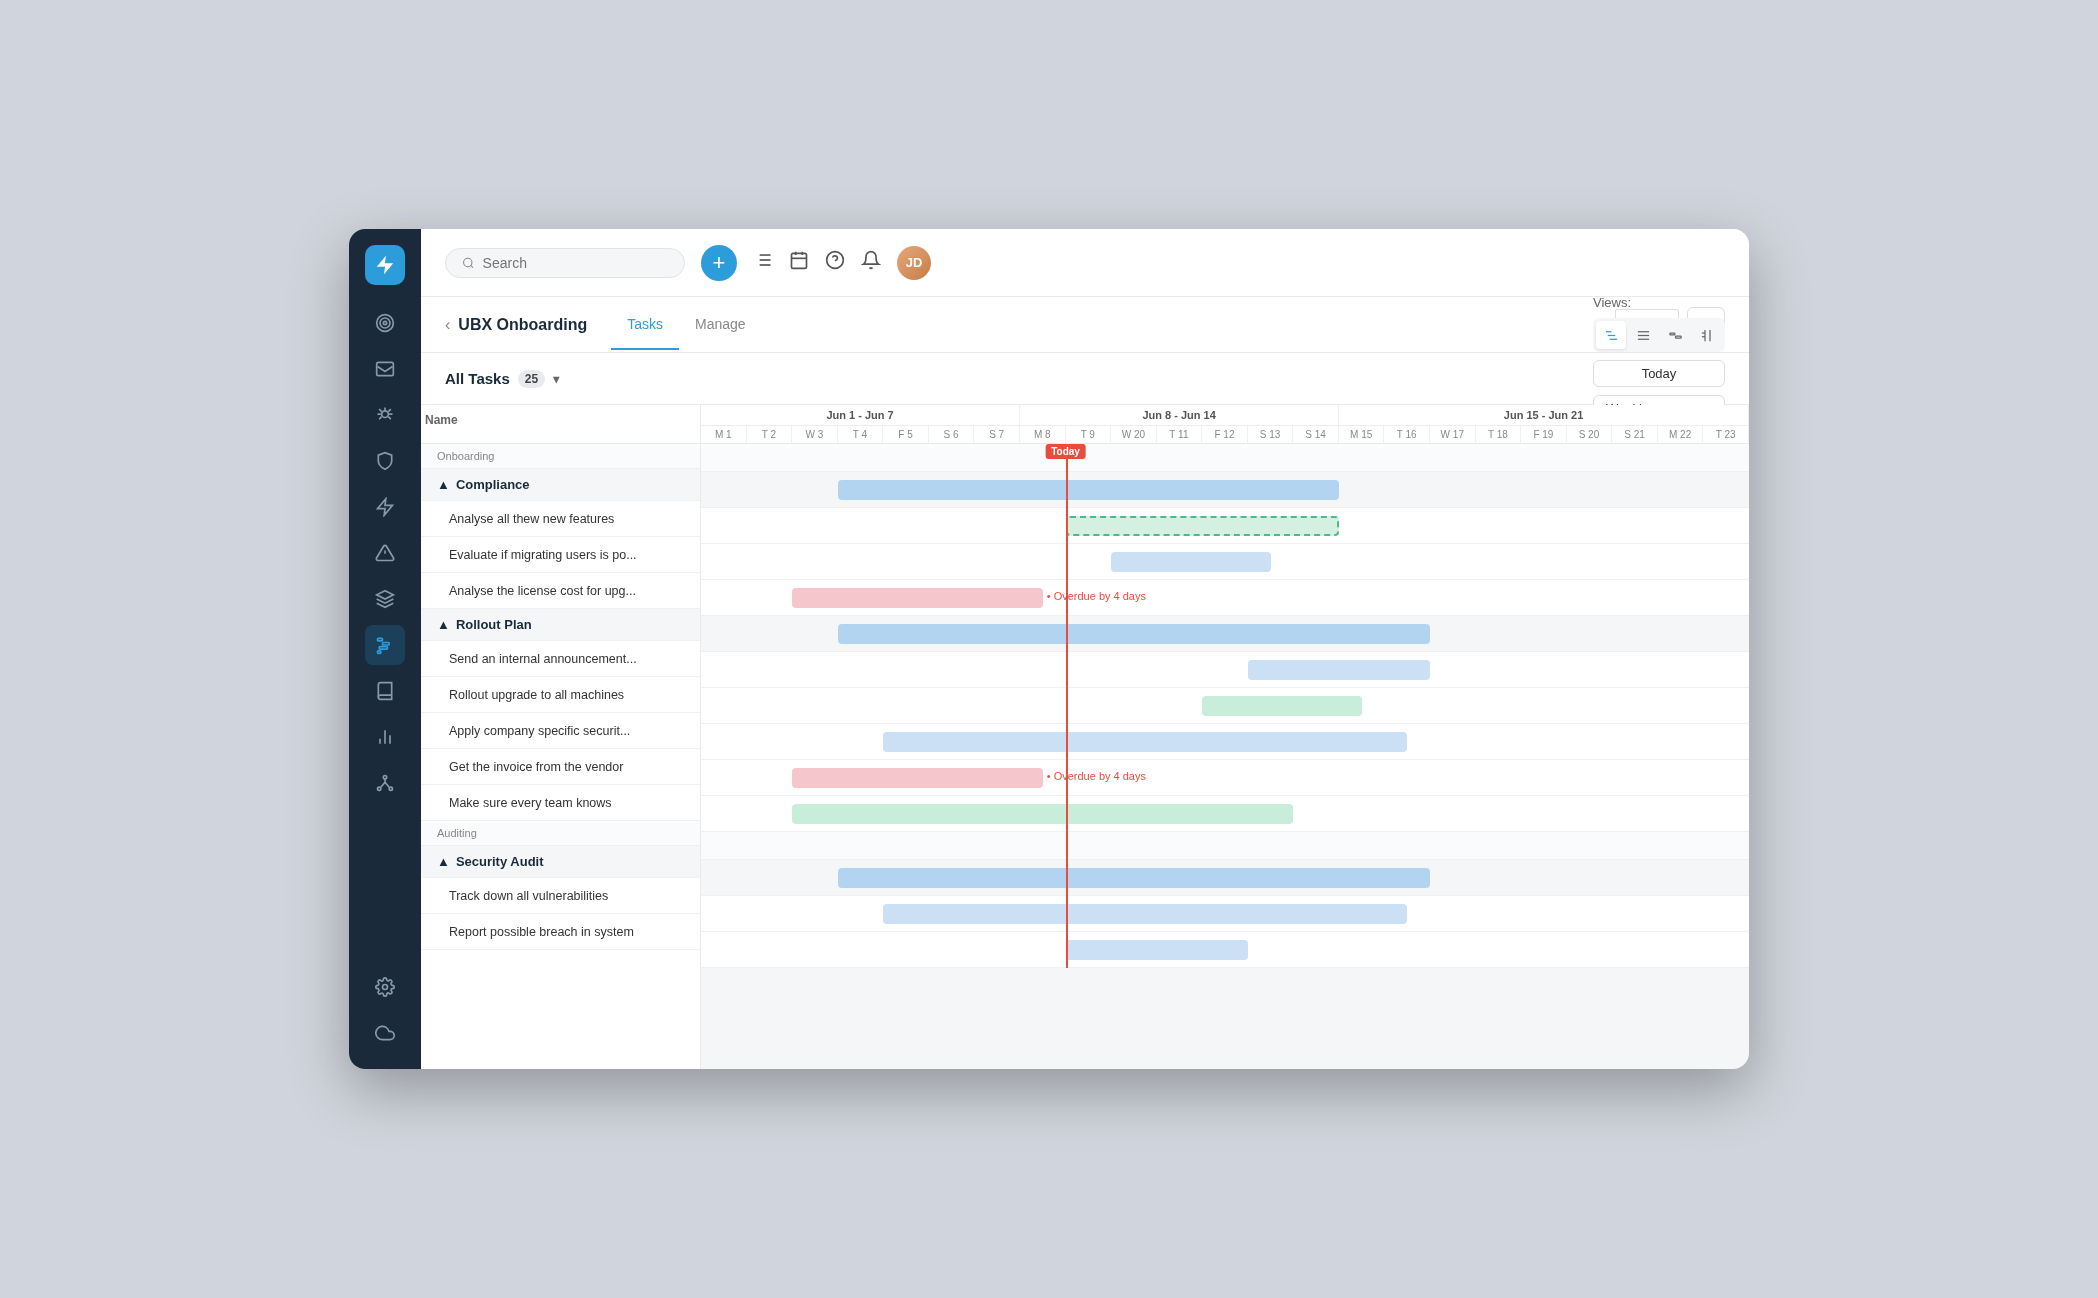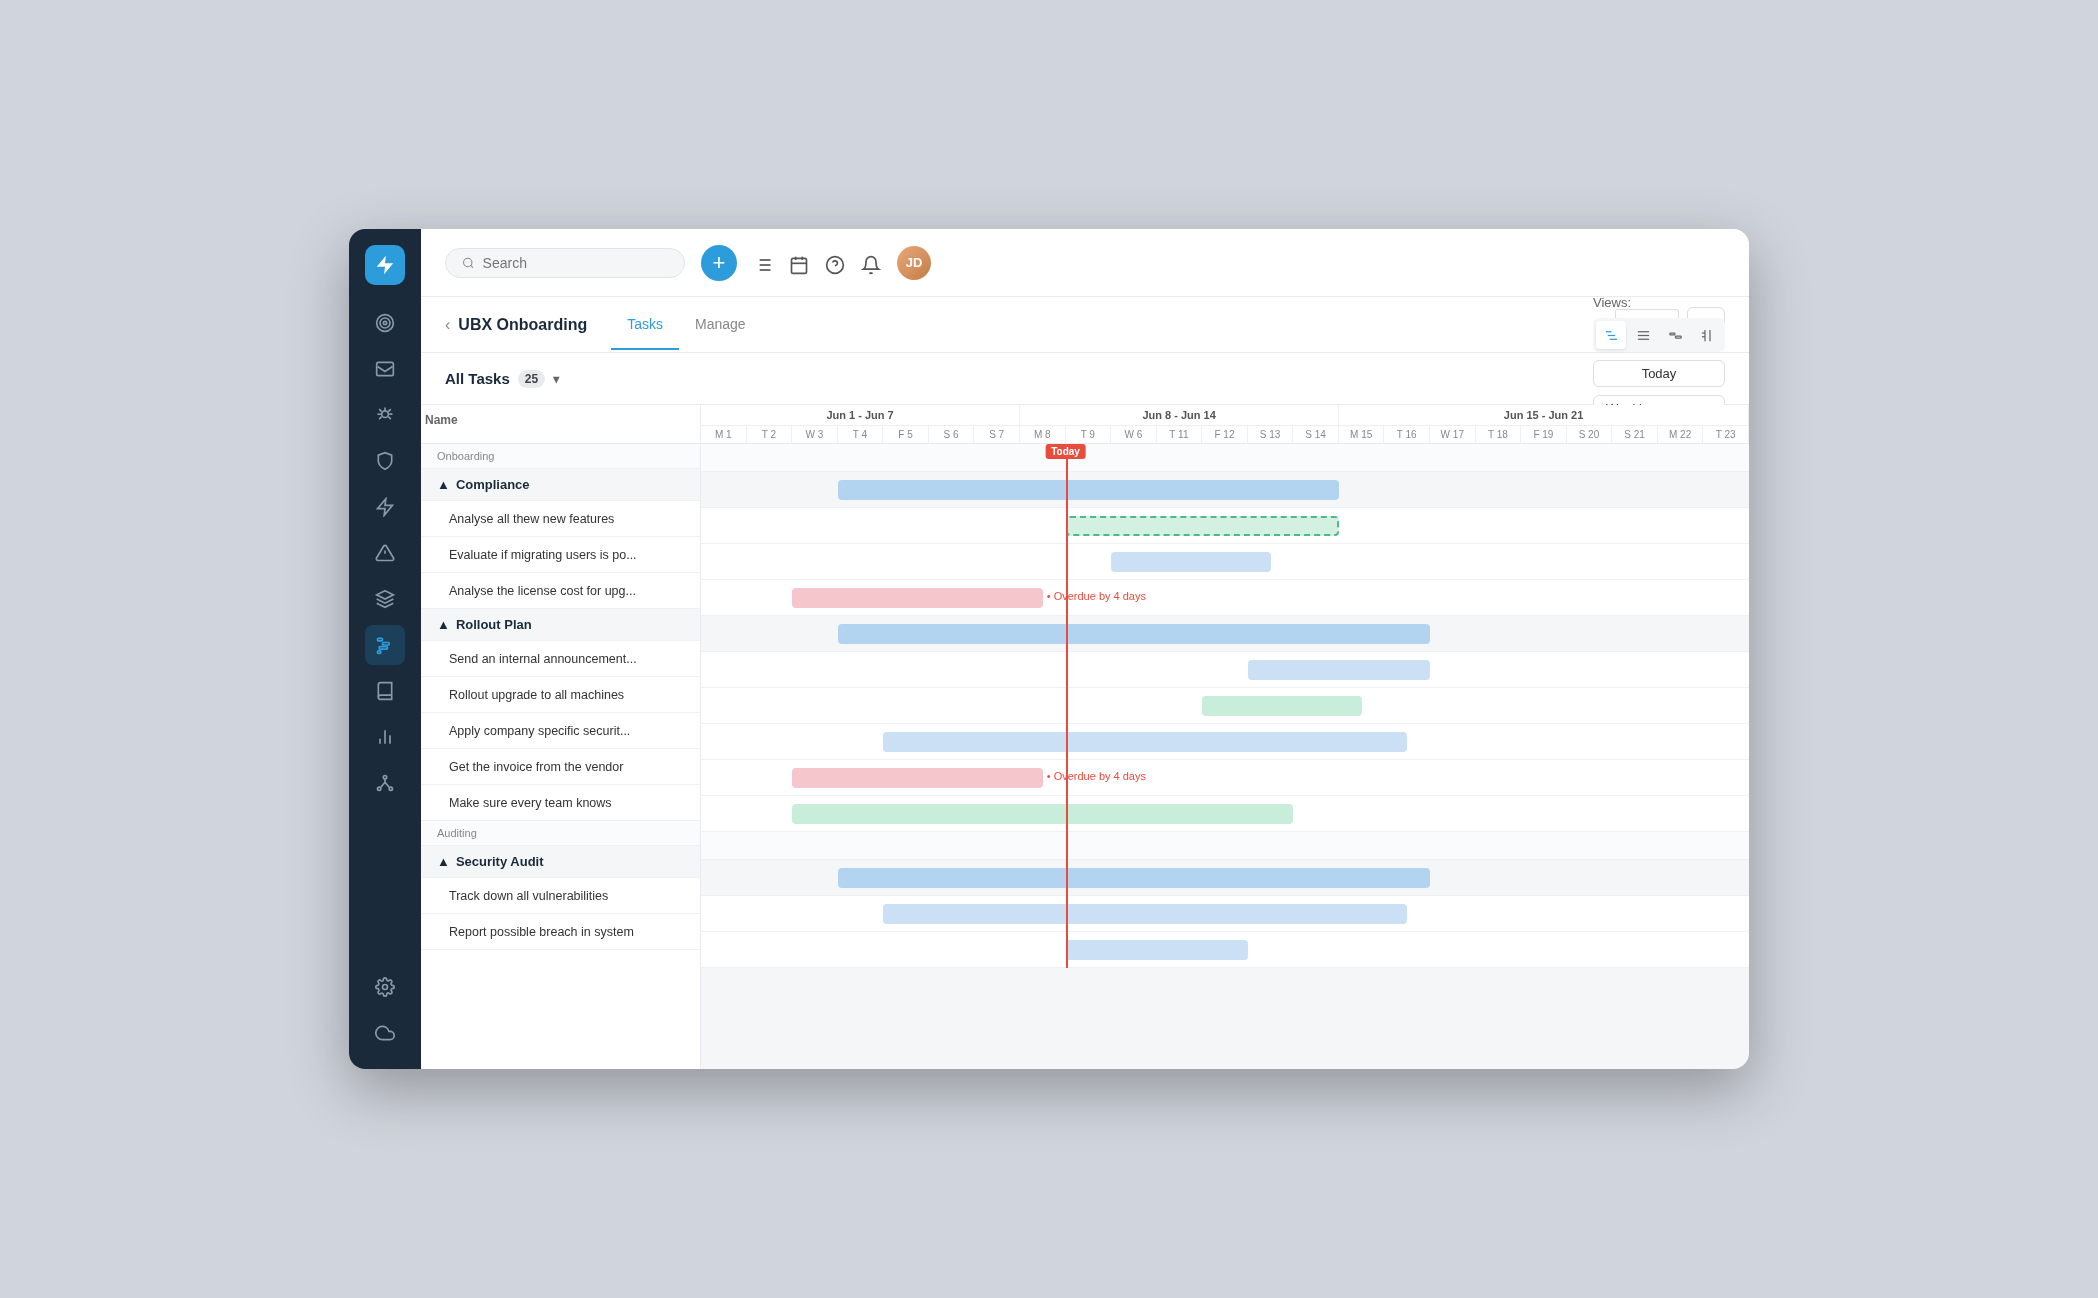--- a/index.html
+++ b/index.html
@@ -110,21 +110,21 @@
       color: white;
       font-size: 22px;
       cursor: pointer;
       display: flex;
       align-items: center;
       justify-content: center;
       line-height: 1;
     }
     .header-actions {
       display: flex;
-      align-items: flex-end;
+      align-items: center;
       gap: 16px;
     }
     .header-action-icon {
       color: #555;
       font-size: 18px;
       cursor: pointer;
     }
     .avatar {
       width: 34px;
       height: 34px;
@@ -628,21 +628,21 @@
             <div class="gantt-day-row">
               <div class="gantt-day">M 1</div>
               <div class="gantt-day">T 2</div>
               <div class="gantt-day">W 3</div>
               <div class="gantt-day">T 4</div>
               <div class="gantt-day">F 5</div>
               <div class="gantt-day">S 6</div>
               <div class="gantt-day">S 7</div>
               <div class="gantt-day">M 8</div>
               <div class="gantt-day">T 9</div>
-              <div class="gantt-day">W 6</div>
+              <div class="gantt-day">W 20</div>
               <div class="gantt-day">T 11</div>
               <div class="gantt-day">F 12</div>
               <div class="gantt-day">S 13</div>
               <div class="gantt-day">S 14</div>
               <div class="gantt-day">M 15</div>
               <div class="gantt-day">T 16</div>
               <div class="gantt-day">W 17</div>
               <div class="gantt-day">T 18</div>
               <div class="gantt-day">F 19</div>
               <div class="gantt-day">S 20</div>

